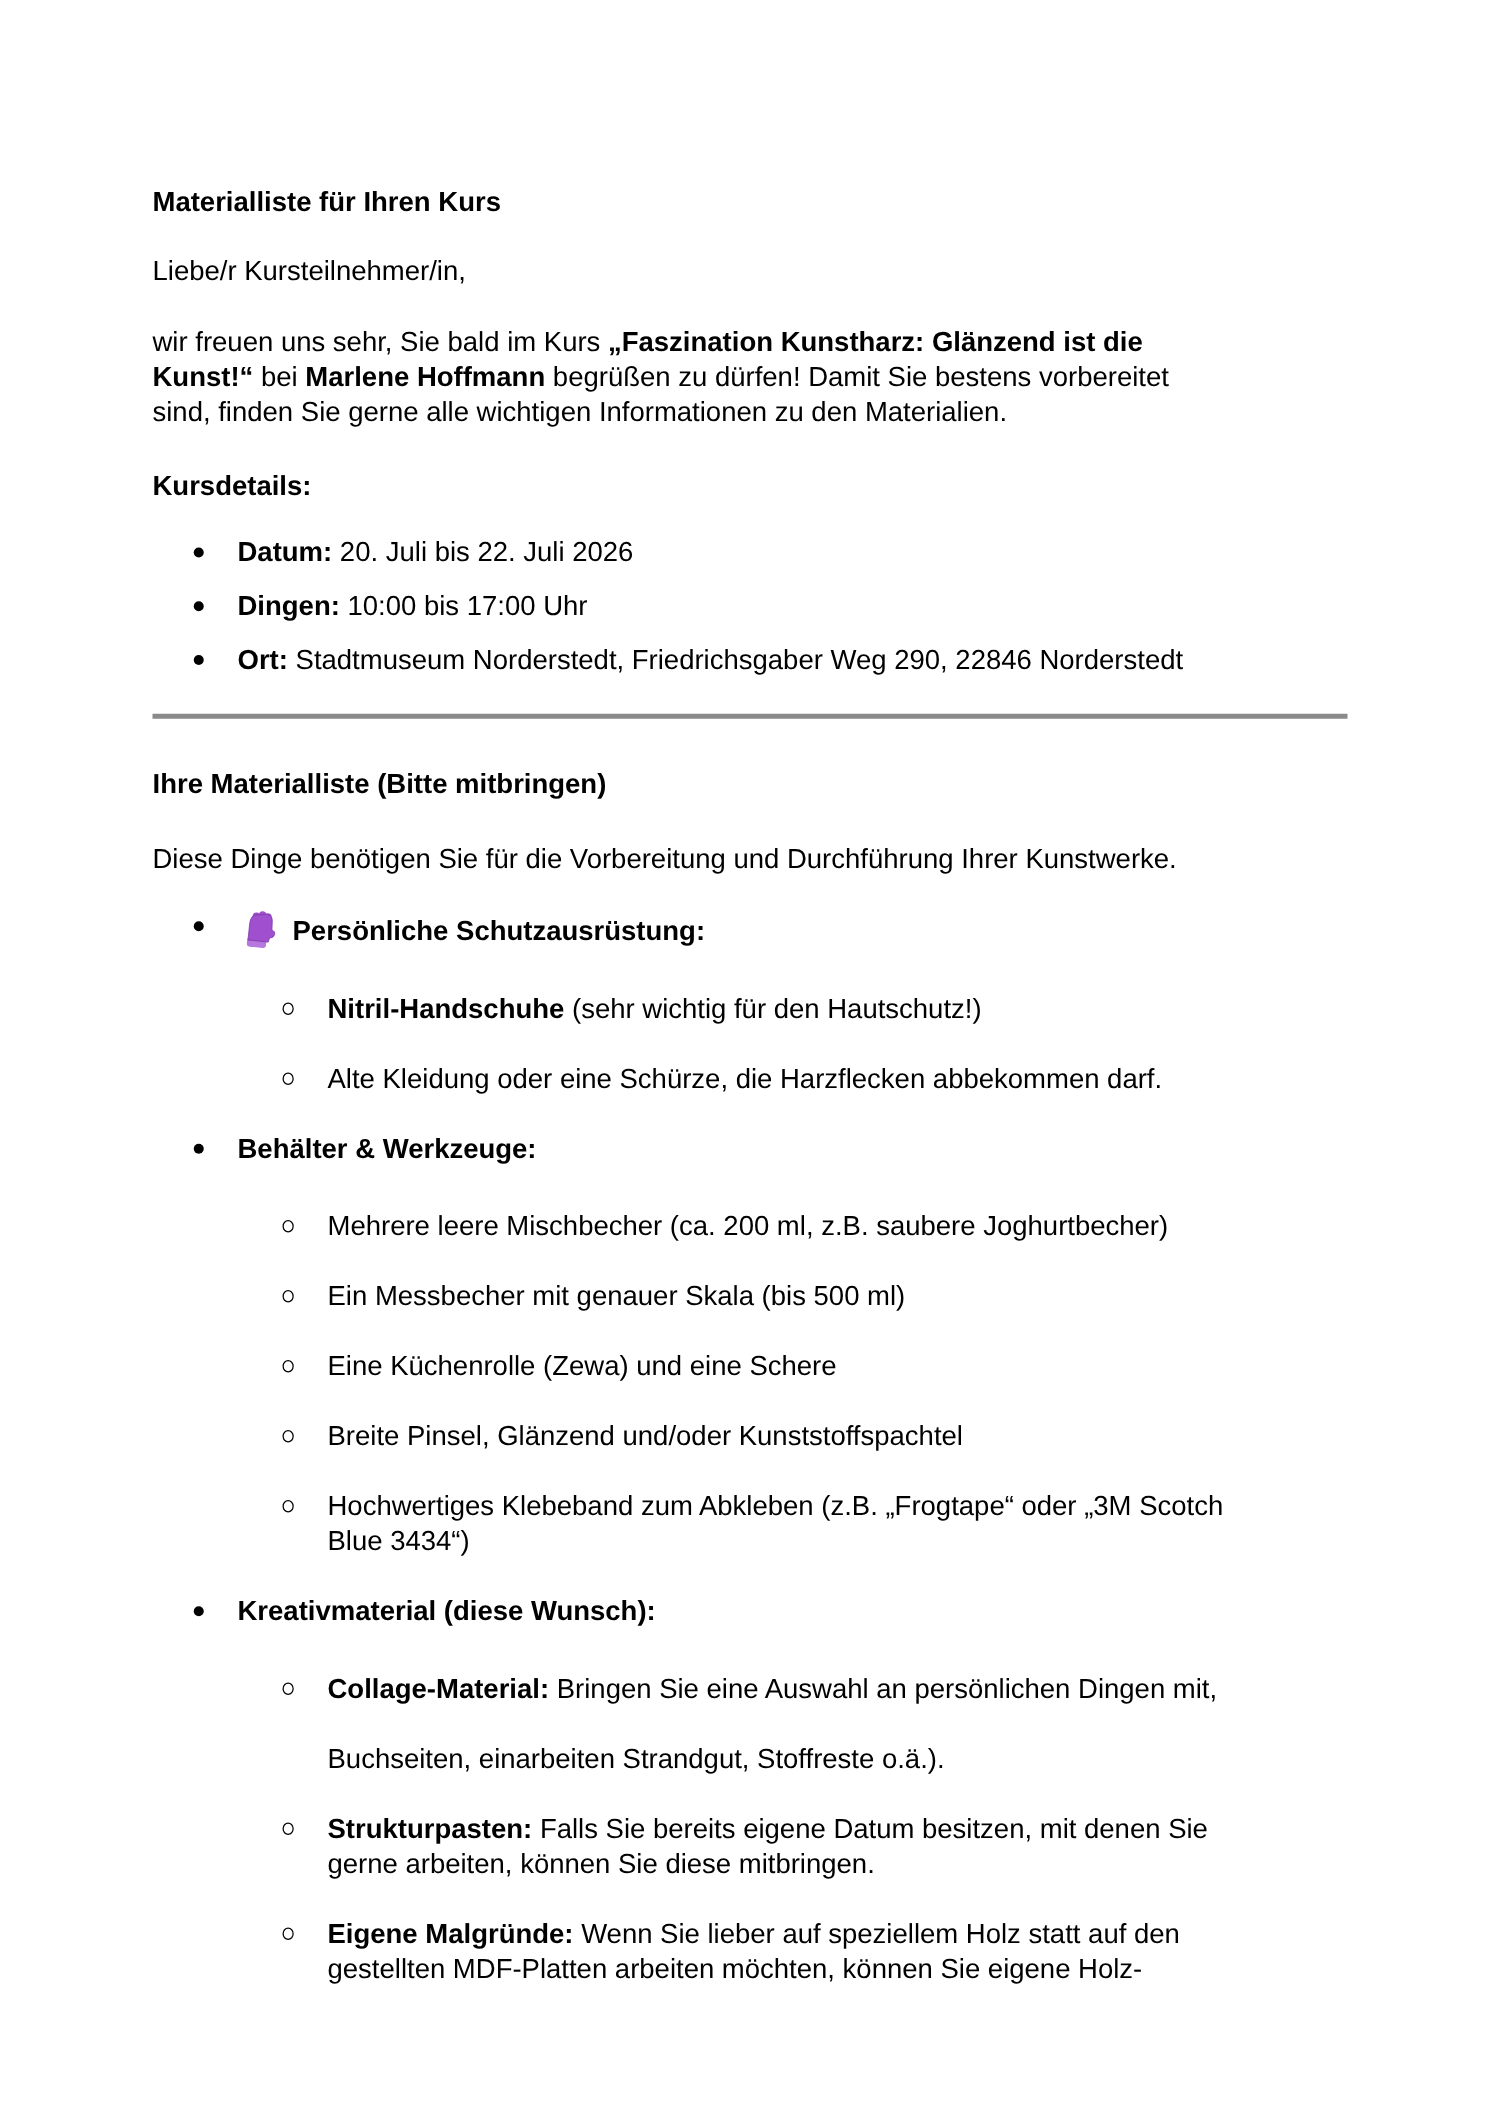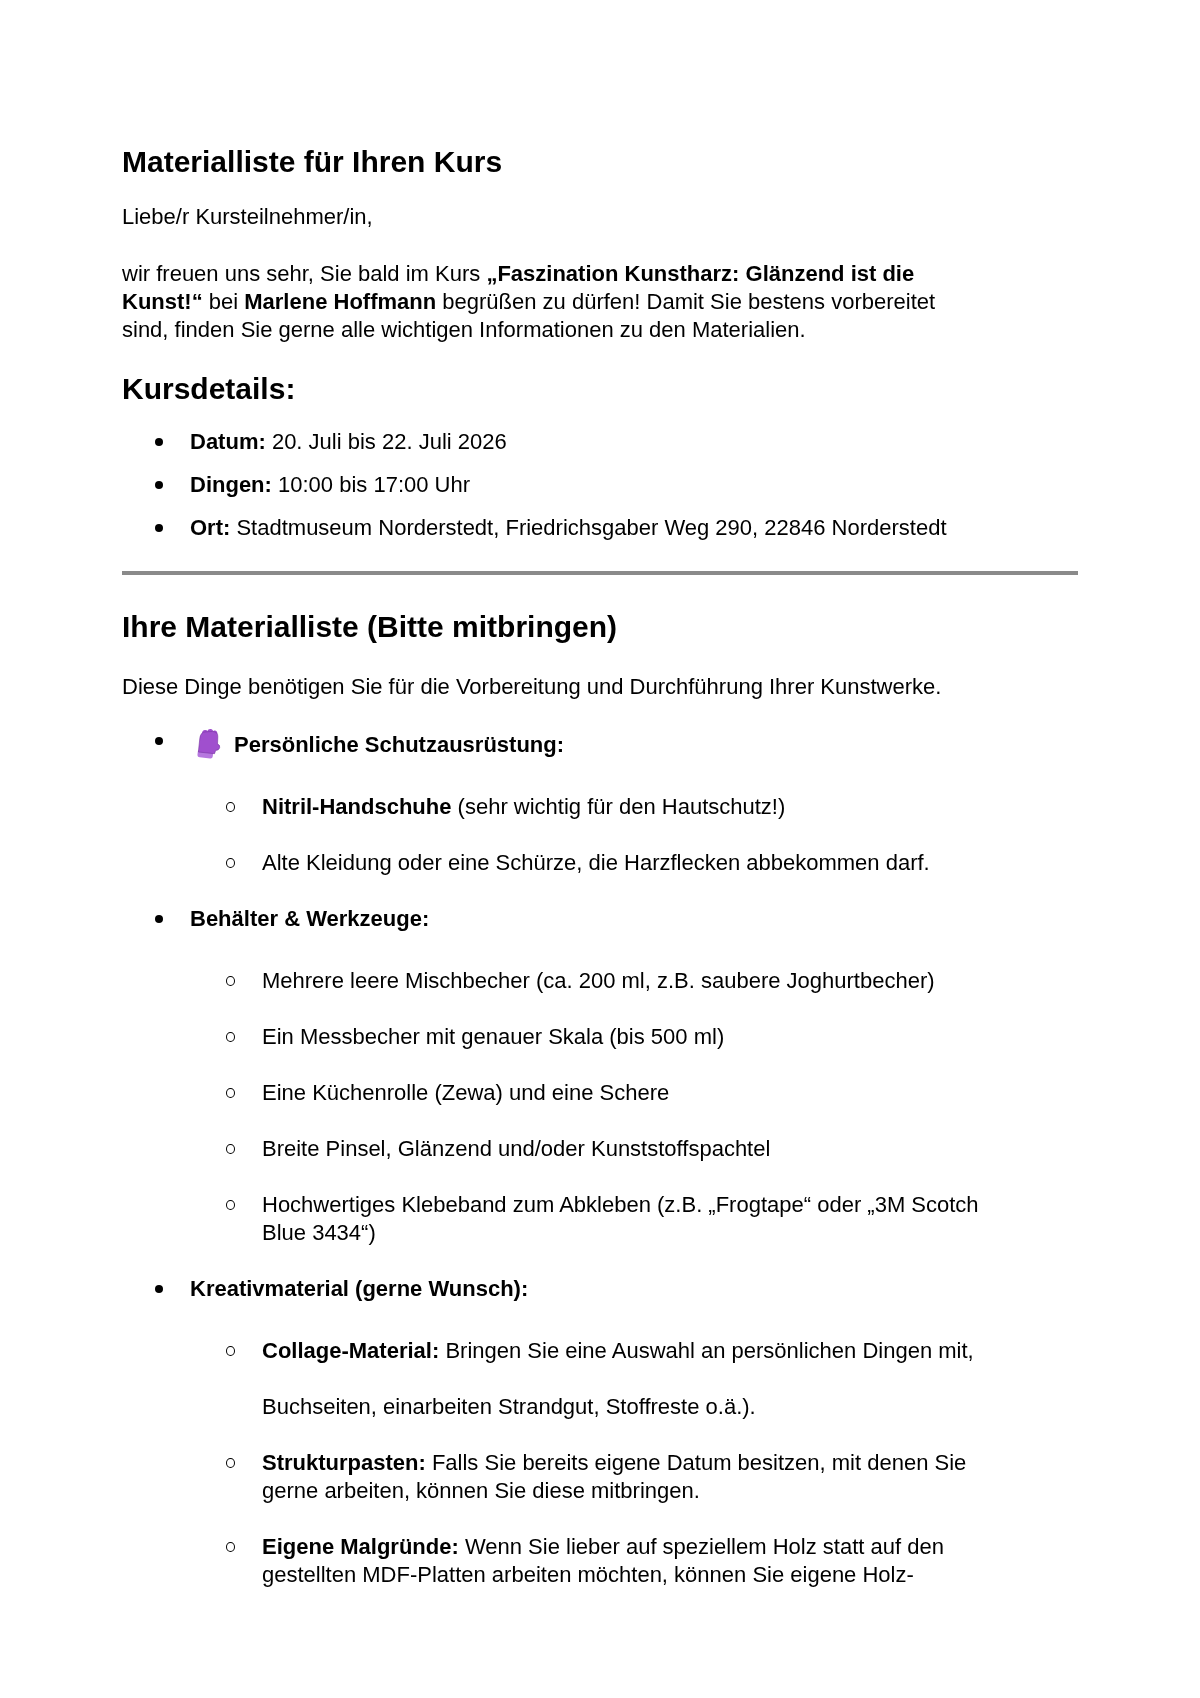--- a/index.html
+++ b/index.html
@@ -9,21 +9,21 @@
     height:1698px;
     box-sizing:border-box;
     background:#ffffff;
     padding:148px 122px 0 122px;
     font-family:"Liberation Sans", sans-serif;
     font-size:22px;
     line-height:28px;
     color:#000000;
     overflow:hidden;
   }
-  h1,h2{font-size:30px;line-height:28px;font-weight:bold;margin:0;}
+  h1,h2{font-size:22px;line-height:28px;font-weight:bold;margin:0;}
   h1{margin-bottom:27px;}
   .greet{margin:0 0 29px 0;}
   .intro{margin:0 0 31px 0;}
   .h2kd{margin-bottom:25px;}
   .h2mat{margin-bottom:32px;}
   .mintro{margin:0 0 26px 0;}
   .li1{position:relative;padding-left:68px;margin-bottom:15px;}
   .li1.gli{margin-bottom:34px;}
   .li2{position:relative;padding-left:140px;margin-bottom:28px;}
   .dot{
@@ -121,21 +121,21 @@
       <span class="oring"></span>
       <span><span>Breite Pinsel, Glänzend und/oder Kunststoffspachtel</span></span>
     </div>
     <div class="li2">
       <span class="oring"></span>
       <span><span>Hochwertiges Klebeband zum Abkleben (z.B. „Frogtape“ oder „3M Scotch</span><br><span>Blue 3434“)</span></span>
     </div>
 
     <div class="li1 gli">
       <span class="dot"></span>
-      <span><strong>Kreativmaterial (gerne Wunsch):</strong></span>
+      <span><strong>Kreativmaterial (diese Wunsch):</strong></span>
     </div>
     <div class="li2">
       <span class="oring"></span>
       <span><strong>Collage-Material:</strong><span> Bringen Sie eine Auswahl an persönlichen Dingen mit,</span><br><br><span>Buchseiten, einarbeiten Strandgut, Stoffreste o.ä.).</span></span>
     </div>
     <div class="li2">
       <span class="oring"></span>
       <span><strong>Strukturpasten:</strong><span> Falls Sie bereits eigene Datum besitzen, mit denen Sie</span><br><span>gerne arbeiten, können Sie diese mitbringen.</span></span>
     </div>
     <div class="li2">

